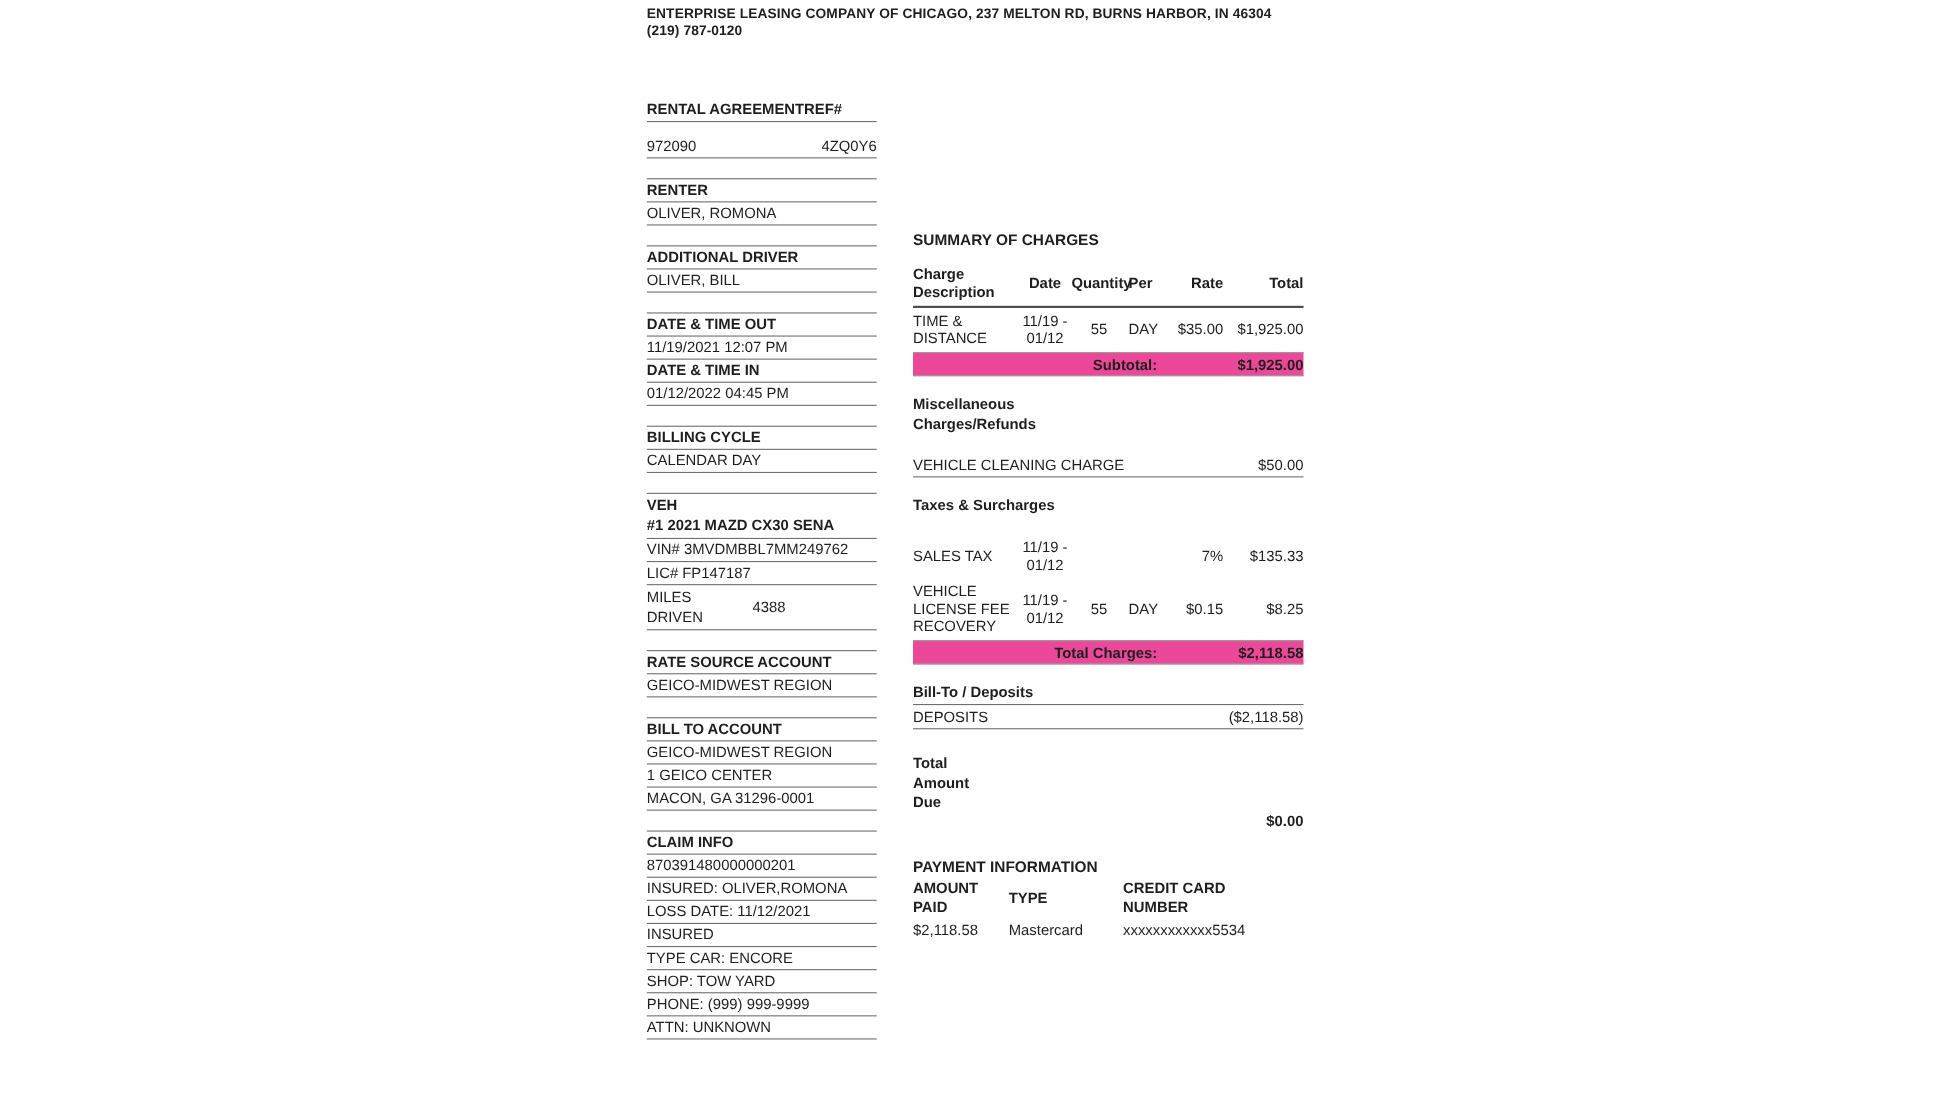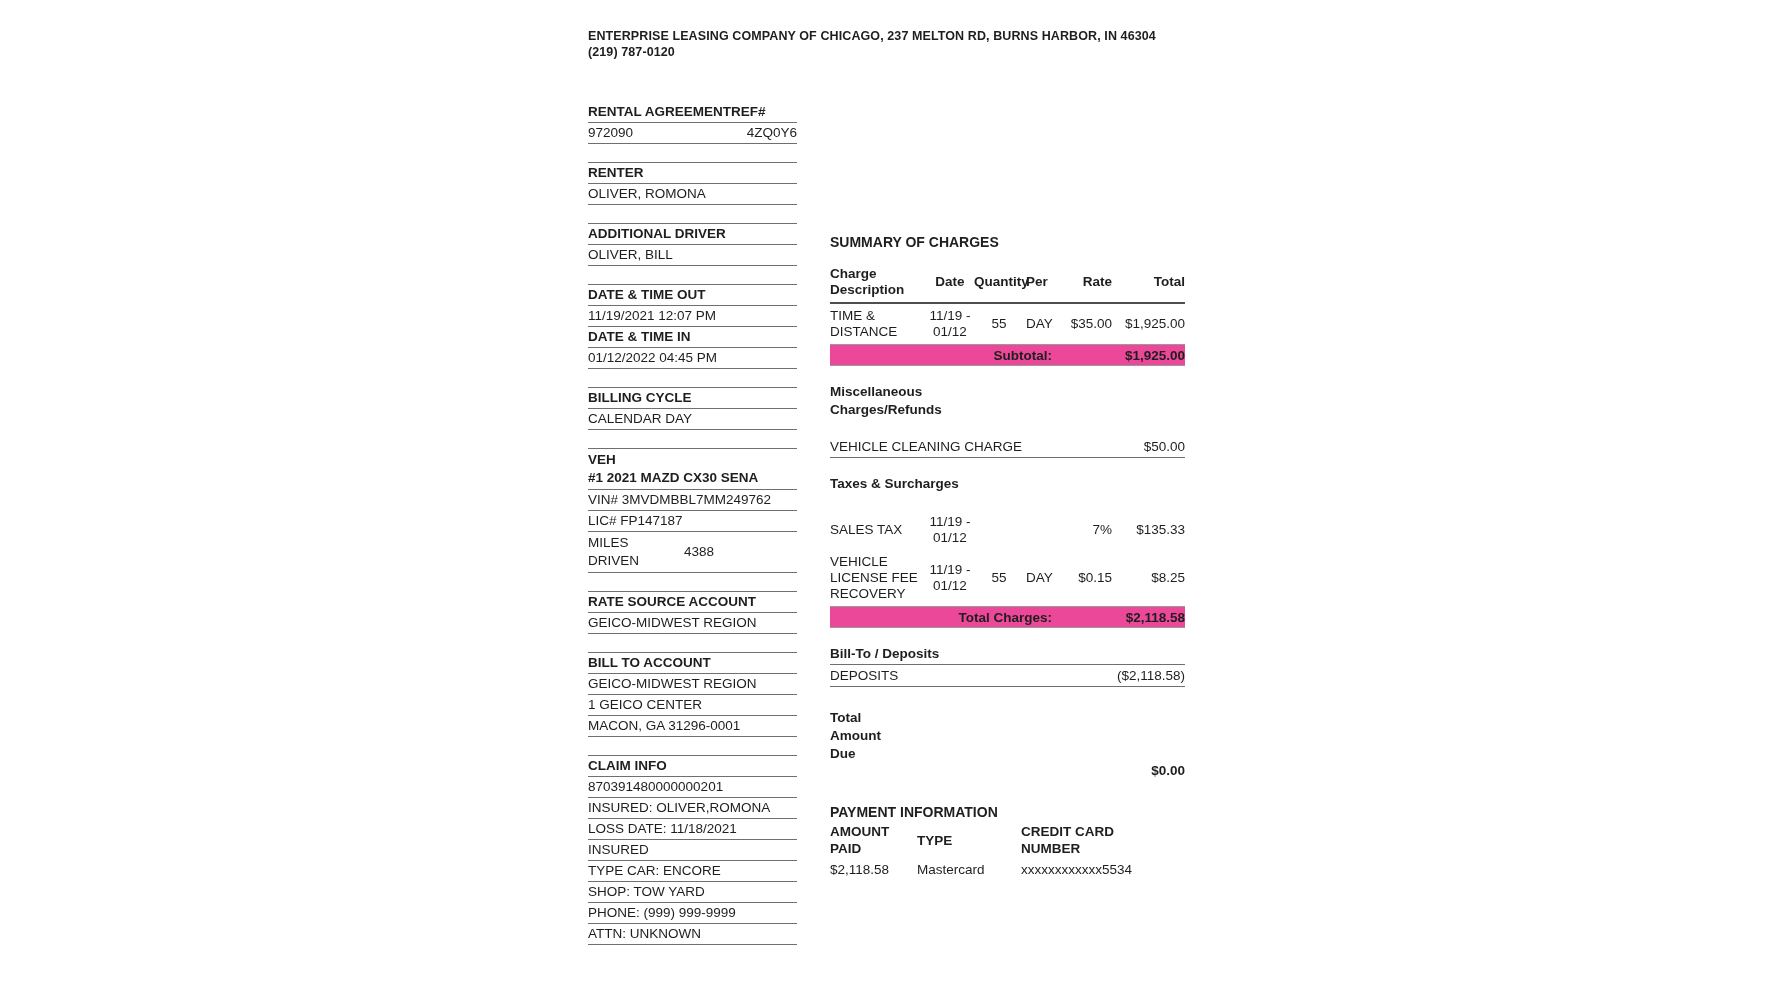--- a/index.html
+++ b/index.html
@@ -3,35 +3,35 @@
 <meta charset="utf-8">
 <style>
   * { margin: 0; padding: 0; box-sizing: border-box; }
   html, body {
     width: 1778px; height: 1000px;
     background: #ffffff;
     font-family: "Liberation Sans", sans-serif;
     color: #1e1e1e;
     overflow: hidden;
   }
-  .doc { position: absolute; left: 588px; top: 28px; width: 600px; }
+  .doc { position: absolute; left: 588px; top: 4px; width: 600px; }
   .doc-header {
     font-weight: bold; font-size: 12.5px; line-height: 16px;
     width: 578px; letter-spacing: 0.1px;
   }
   .columns { display: flex; align-items: flex-start; }
   .left-col { width: 209px; margin-top: 42px; font-size: 13.5px; }
   .right-col { width: 355px; margin-left: 33px; margin-top: 174px; font-size: 13.5px; }
 
   
   .section { margin-top: 18px; border-top: 1.5px solid #6f6f6f; }
   .section.first { margin-top: 0; border-top: none; }
   .row { line-height: 20px; min-height: 21px; border-bottom: 1.5px solid #6f6f6f; }
   .label { font-weight: bold; }
-  .flexrow { display: flex; }
+  .flexrow { display: flex; margin-top: 12px; }
   .grow { flex: 1; }
   .miles-row { display: flex; align-items: center; }
   .miles-row .ml { width: 78px; line-height: 18px; padding: 2px 0; }
   .miles-row .mv { flex: 1; padding-left: 18px; }
   .two-line { line-height: 18px; padding: 2px 0; }
 
   
   .sum-title { font-size: 14px; }
   .sumrow { display: grid; grid-template-columns: 96px 48px 50px 34px 54px 73px; align-items: center; }
   .sumrow .c { line-height: 16px; }
@@ -133,21 +133,21 @@
         <div class="row label">BILL TO ACCOUNT</div>
         <div class="row">GEICO-MIDWEST REGION</div>
         <div class="row">1 GEICO CENTER</div>
         <div class="row">MACON, GA 31296-0001</div>
       </div>
 
       <div class="section">
         <div class="row label">CLAIM INFO</div>
         <div class="row">870391480000000201</div>
         <div class="row">INSURED: OLIVER,ROMONA</div>
-        <div class="row">LOSS DATE: 11/18/2021</div>
+        <div class="row">LOSS DATE: 11/12/2021</div>
         <div class="row">INSURED</div>
         <div class="row">TYPE CAR: ENCORE</div>
         <div class="row">SHOP: TOW YARD</div>
         <div class="row">PHONE: (999) 999-9999</div>
         <div class="row">ATTN: UNKNOWN</div>
       </div>
 
     </div>
 
     <div class="right-col">

